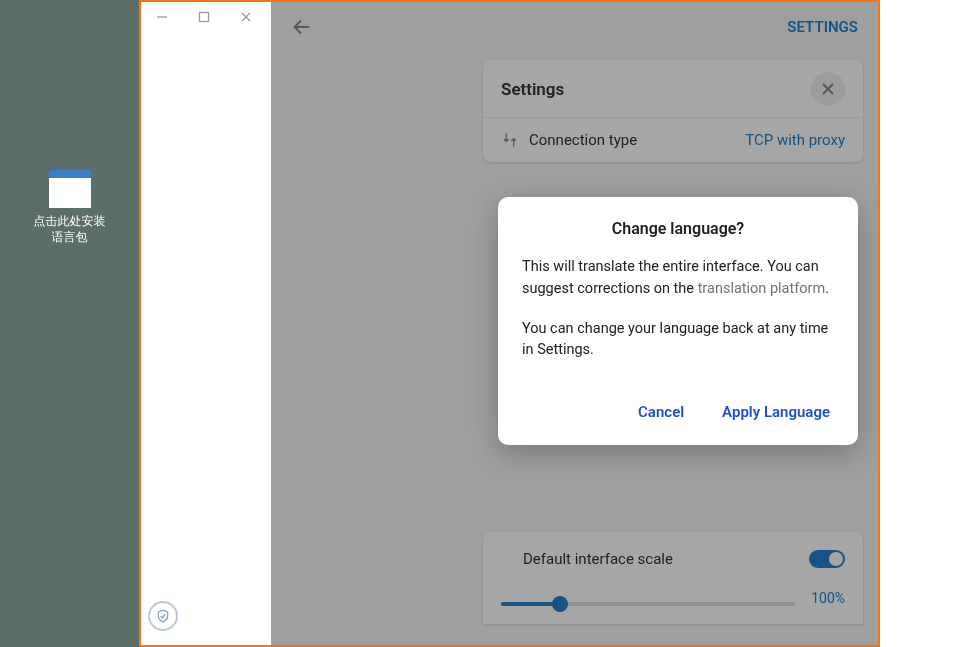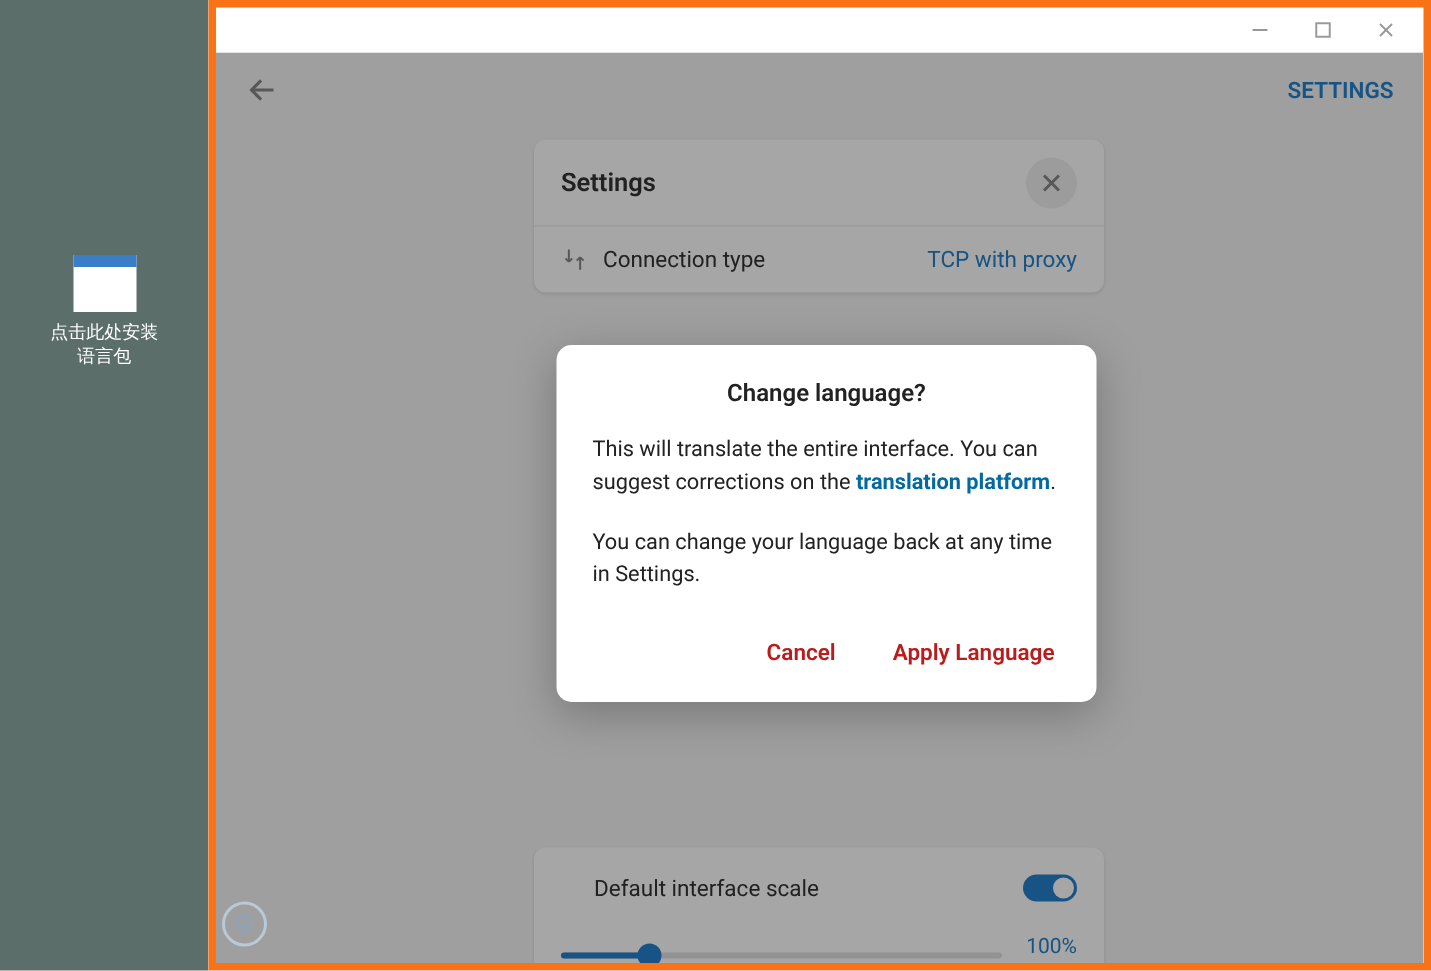--- a/index.html
+++ b/index.html
@@ -58,25 +58,25 @@
       color: #fff;
       font-size: 12px;
       text-align: center;
       margin-top: 6px;
       line-height: 1.3;
     }
     
     .app-window {
       position: absolute;
       left: 139px; top: 0;
-      width: 815px; height: 647px;
-      background: #fff;
-      border: 5px solid #f97316;
-      display: flex;
-      flex-direction: column;
+      width: 741px; height: 647px;
+      background: #fff;
+      border: 2px solid #f97316;
+      display: flex;
+      flex-direction: row;
     }
     
     .titlebar {
       height: 30px;
       display: flex;
       justify-content: flex-end;
       align-items: center;
       padding-right: 4px;
       border-bottom: none;
     }
@@ -289,35 +289,36 @@
     
     .dialog-body {
       font-size: 14.5px;
       color: #222;
       line-height: 1.5;
     }
     
     .dialog-body p { margin-bottom: 18px; }
     .dialog-body p:last-of-type { margin-bottom: 20px; }
     .dialog-body b { font-weight: 700; }
-    .dialog-body a { color: #0369a1; text-decoration: none; cursor: pointer; font-weight: bold; }
+    .dialog-body a { color: #737373; text-decoration: none; cursor: pointer; }
     
     .dialog-actions {
       display: flex;
       justify-content: flex-end;
       gap: 30px;
       padding-top: 4px;
     }
     
     .dialog-btn {
       font-size: 15px;
       font-weight: 600;
-      color: #b91c1c;
+      color: #1d4ed8;
       cursor: pointer;
       padding: 8px 4px;
+      margin-top: 10px;
     }
     
     .shield-badge {
       position: absolute;
       left: 148px;
       bottom: 16px;
       width: 30px; height: 30px;
       border-radius: 50%;
       border: 2px solid #b8c9d8;
       display: flex;

